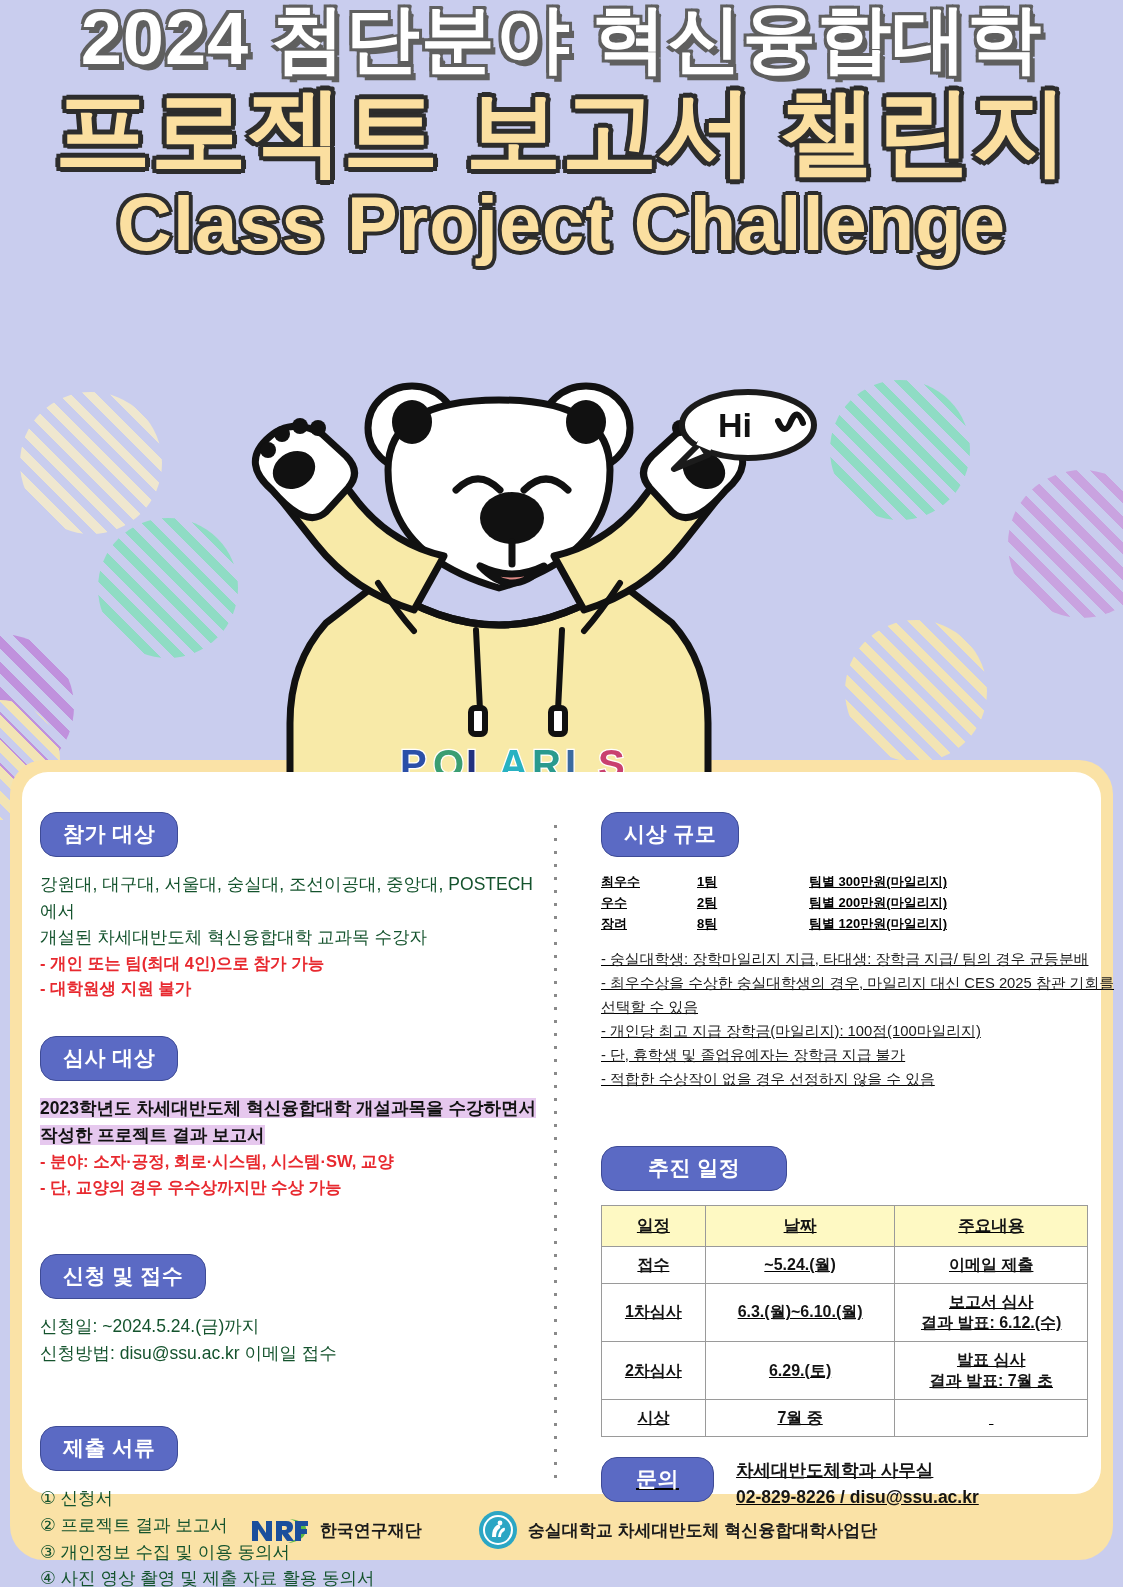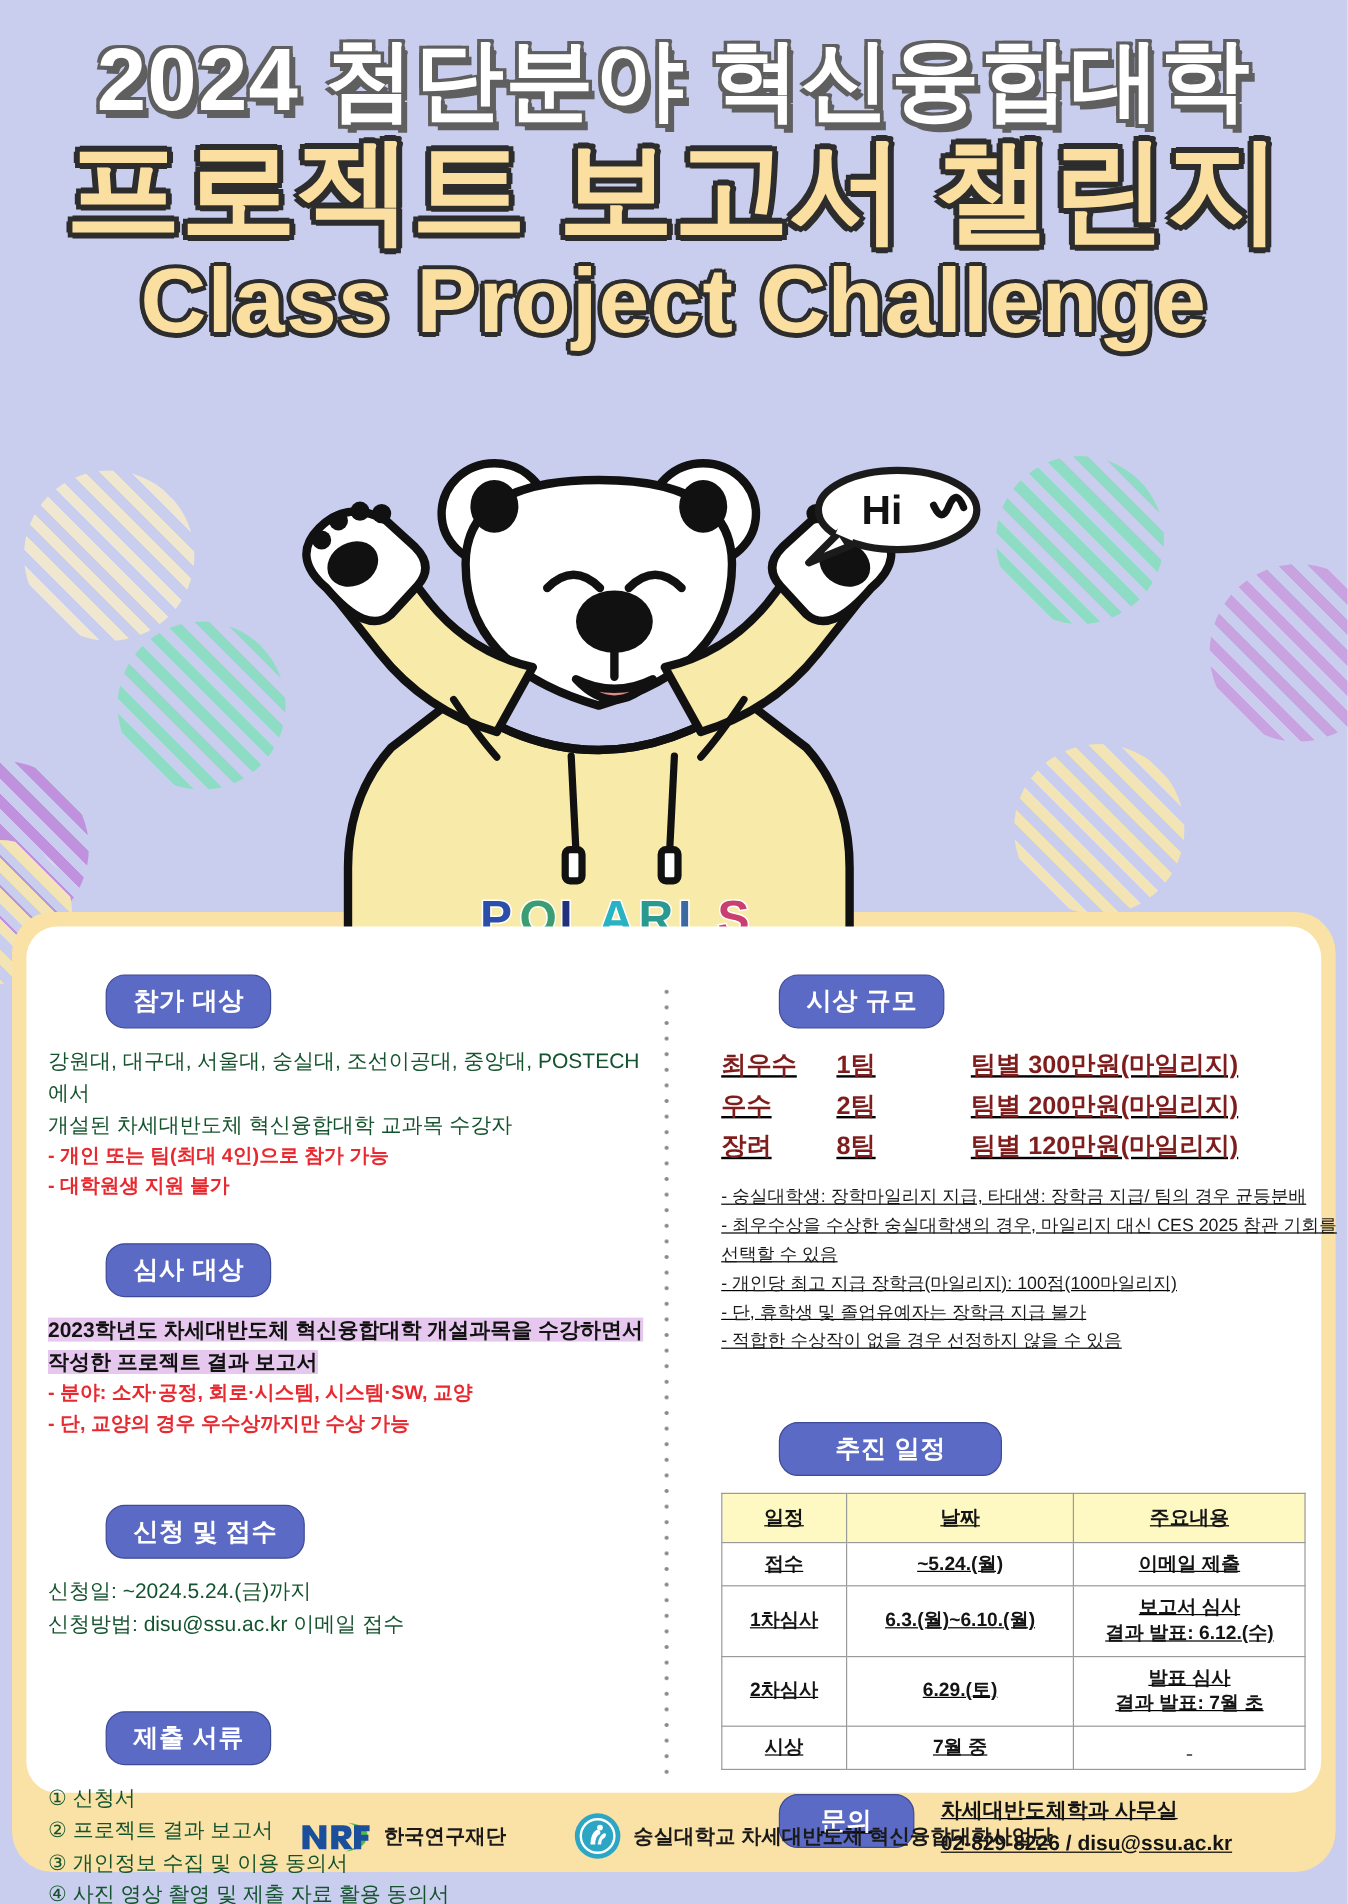--- a/index.html
+++ b/index.html
@@ -20,21 +20,21 @@
   .s-cream  { background: repeating-linear-gradient(45deg, #efe7cf 0 9px, rgba(0,0,0,0) 9px 18px); }
   .s-mint   { background: repeating-linear-gradient(45deg, #8fdcc4 0 9px, rgba(0,0,0,0) 9px 18px); }
   .s-purple { background: repeating-linear-gradient(45deg, #c091dd 0 9px, rgba(0,0,0,0) 9px 18px); }
   .s-lilac  { background: repeating-linear-gradient(45deg, #c9a3e0 0 9px, rgba(0,0,0,0) 9px 18px); }
   .s-yellow { background: repeating-linear-gradient(45deg, #f2e4b4 0 9px, rgba(0,0,0,0) 9px 18px); }
 
   
   .title-wrap { position: absolute; top: 0; left: 0; width: 1123px; text-align: center; z-index: 6; }
   .t1 {
     font-size: 74px; font-weight: 900; color: #ffffff;
-    letter-spacing: 1px; line-height: 1.06; margin-top: 28px;
+    letter-spacing: 1px; line-height: 1.06; 
     text-shadow:
       5px 6px 0 #5f5f5f,
       -3px -3px 0 #5f5f5f, 3px -3px 0 #5f5f5f, -3px 3px 0 #5f5f5f, 3px 3px 0 #5f5f5f;
   }
   .t2 {
     font-size: 96px; font-weight: 900; color: #fbdfa0;
     letter-spacing: 0px; line-height: 1.02; margin-top: 4px;
     text-shadow:
       -4px -4px 0 #2d2d2d, 4px -4px 0 #2d2d2d, -4px 4px 0 #2d2d2d, 4px 4px 0 #2d2d2d,
       0 -5px 0 #2d2d2d, 0 5px 0 #2d2d2d, -5px 0 0 #2d2d2d, 5px 0 0 #2d2d2d;
@@ -68,33 +68,32 @@
 
   .col { position: absolute; z-index: 5; }
   #colL { left: 40px; top: 812px; width: 500px; }
   #colR { left: 601px; top: 812px; width: 520px; text-decoration: underline; }
 
   .badge {
     display: inline-block; background: #5b6ac4; color: #fff;
     font-weight: 800; font-size: 21px; letter-spacing: 0.5px;
     padding: 7px 22px 8px; border-radius: 16px;
     border: 1.5px solid #3e4b96;
-    margin-left: 48px;
   }
   .badge.narrow { padding: 7px 46px 8px; }
 
   .body-txt { font-size: 17.5px; color: #14532d; line-height: 1.52; font-weight: 600; }
   .body-txt.reg { font-weight: 500; }
   .red { color: #e8292f; font-weight: 700; font-size: 16.5px; line-height: 1.55; }
   .hl { background: #e6c8ee; font-weight: 800; font-size: 17.5px; color: #121212; line-height: 1.55; }
   .small { font-size: 14.8px; color: #1b1b1b; line-height: 1.62; font-weight: 500; } .gap14 { height: 14px; } .gap20 { height: 20px; }
   .gap26 { height: 26px; } .gap34 { height: 34px; }
 
   
-  .award-row { display: flex; font-size: 21px; font-weight: 800; color: #7f1d1d; line-height: 1.62; }
+  .award-row { display: flex; font-size: 13px; font-weight: 800; color: #000000; line-height: 1.62; }
   .aw-1 { width: 96px; } .aw-2 { width: 112px; } .aw-3 { flex: 1; }
 
   
   table { border-collapse: collapse; width: 487px; font-size: 16px; }
   th, td { border: 1px solid #9a9a9a; text-align: center; padding: 7px 4px; color: #141414; font-weight: 700; }
   thead th { background: #fef9c3; font-size: 16.5px; padding: 9px 4px; }
   td { background: #fff; line-height: 1.35; }
   .c1 { width: 104px; } .c2 { width: 190px; } .c3 { width: 193px; }
 
   

